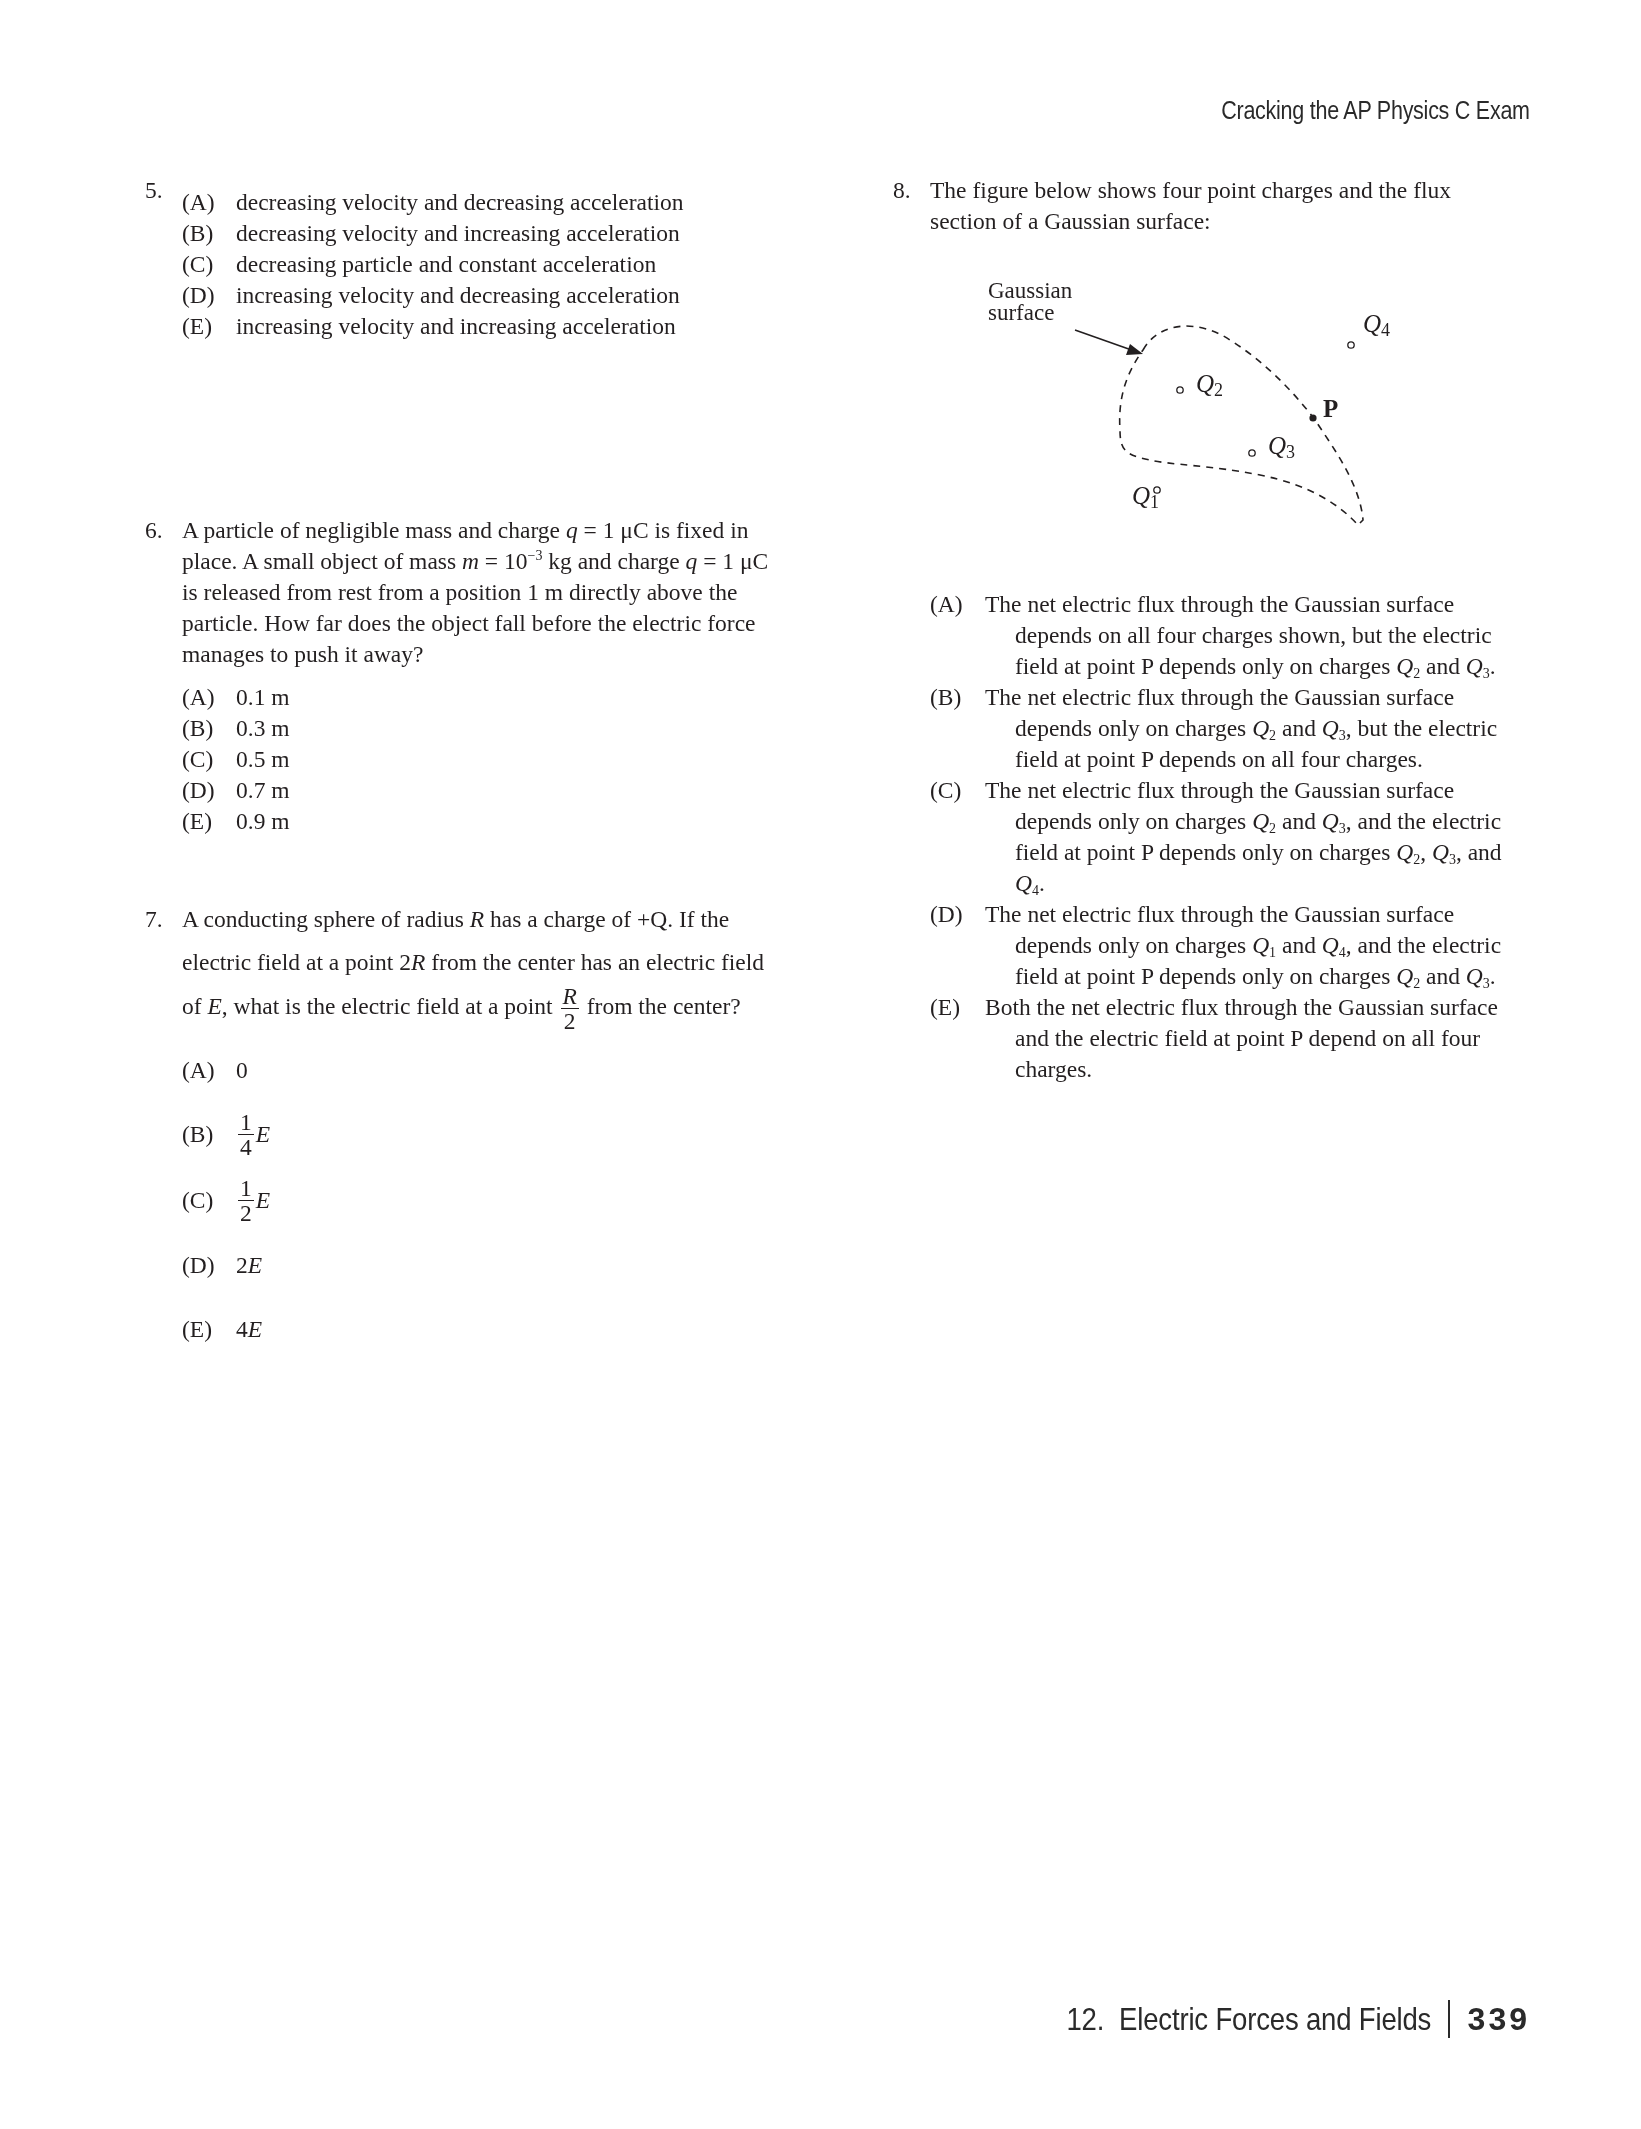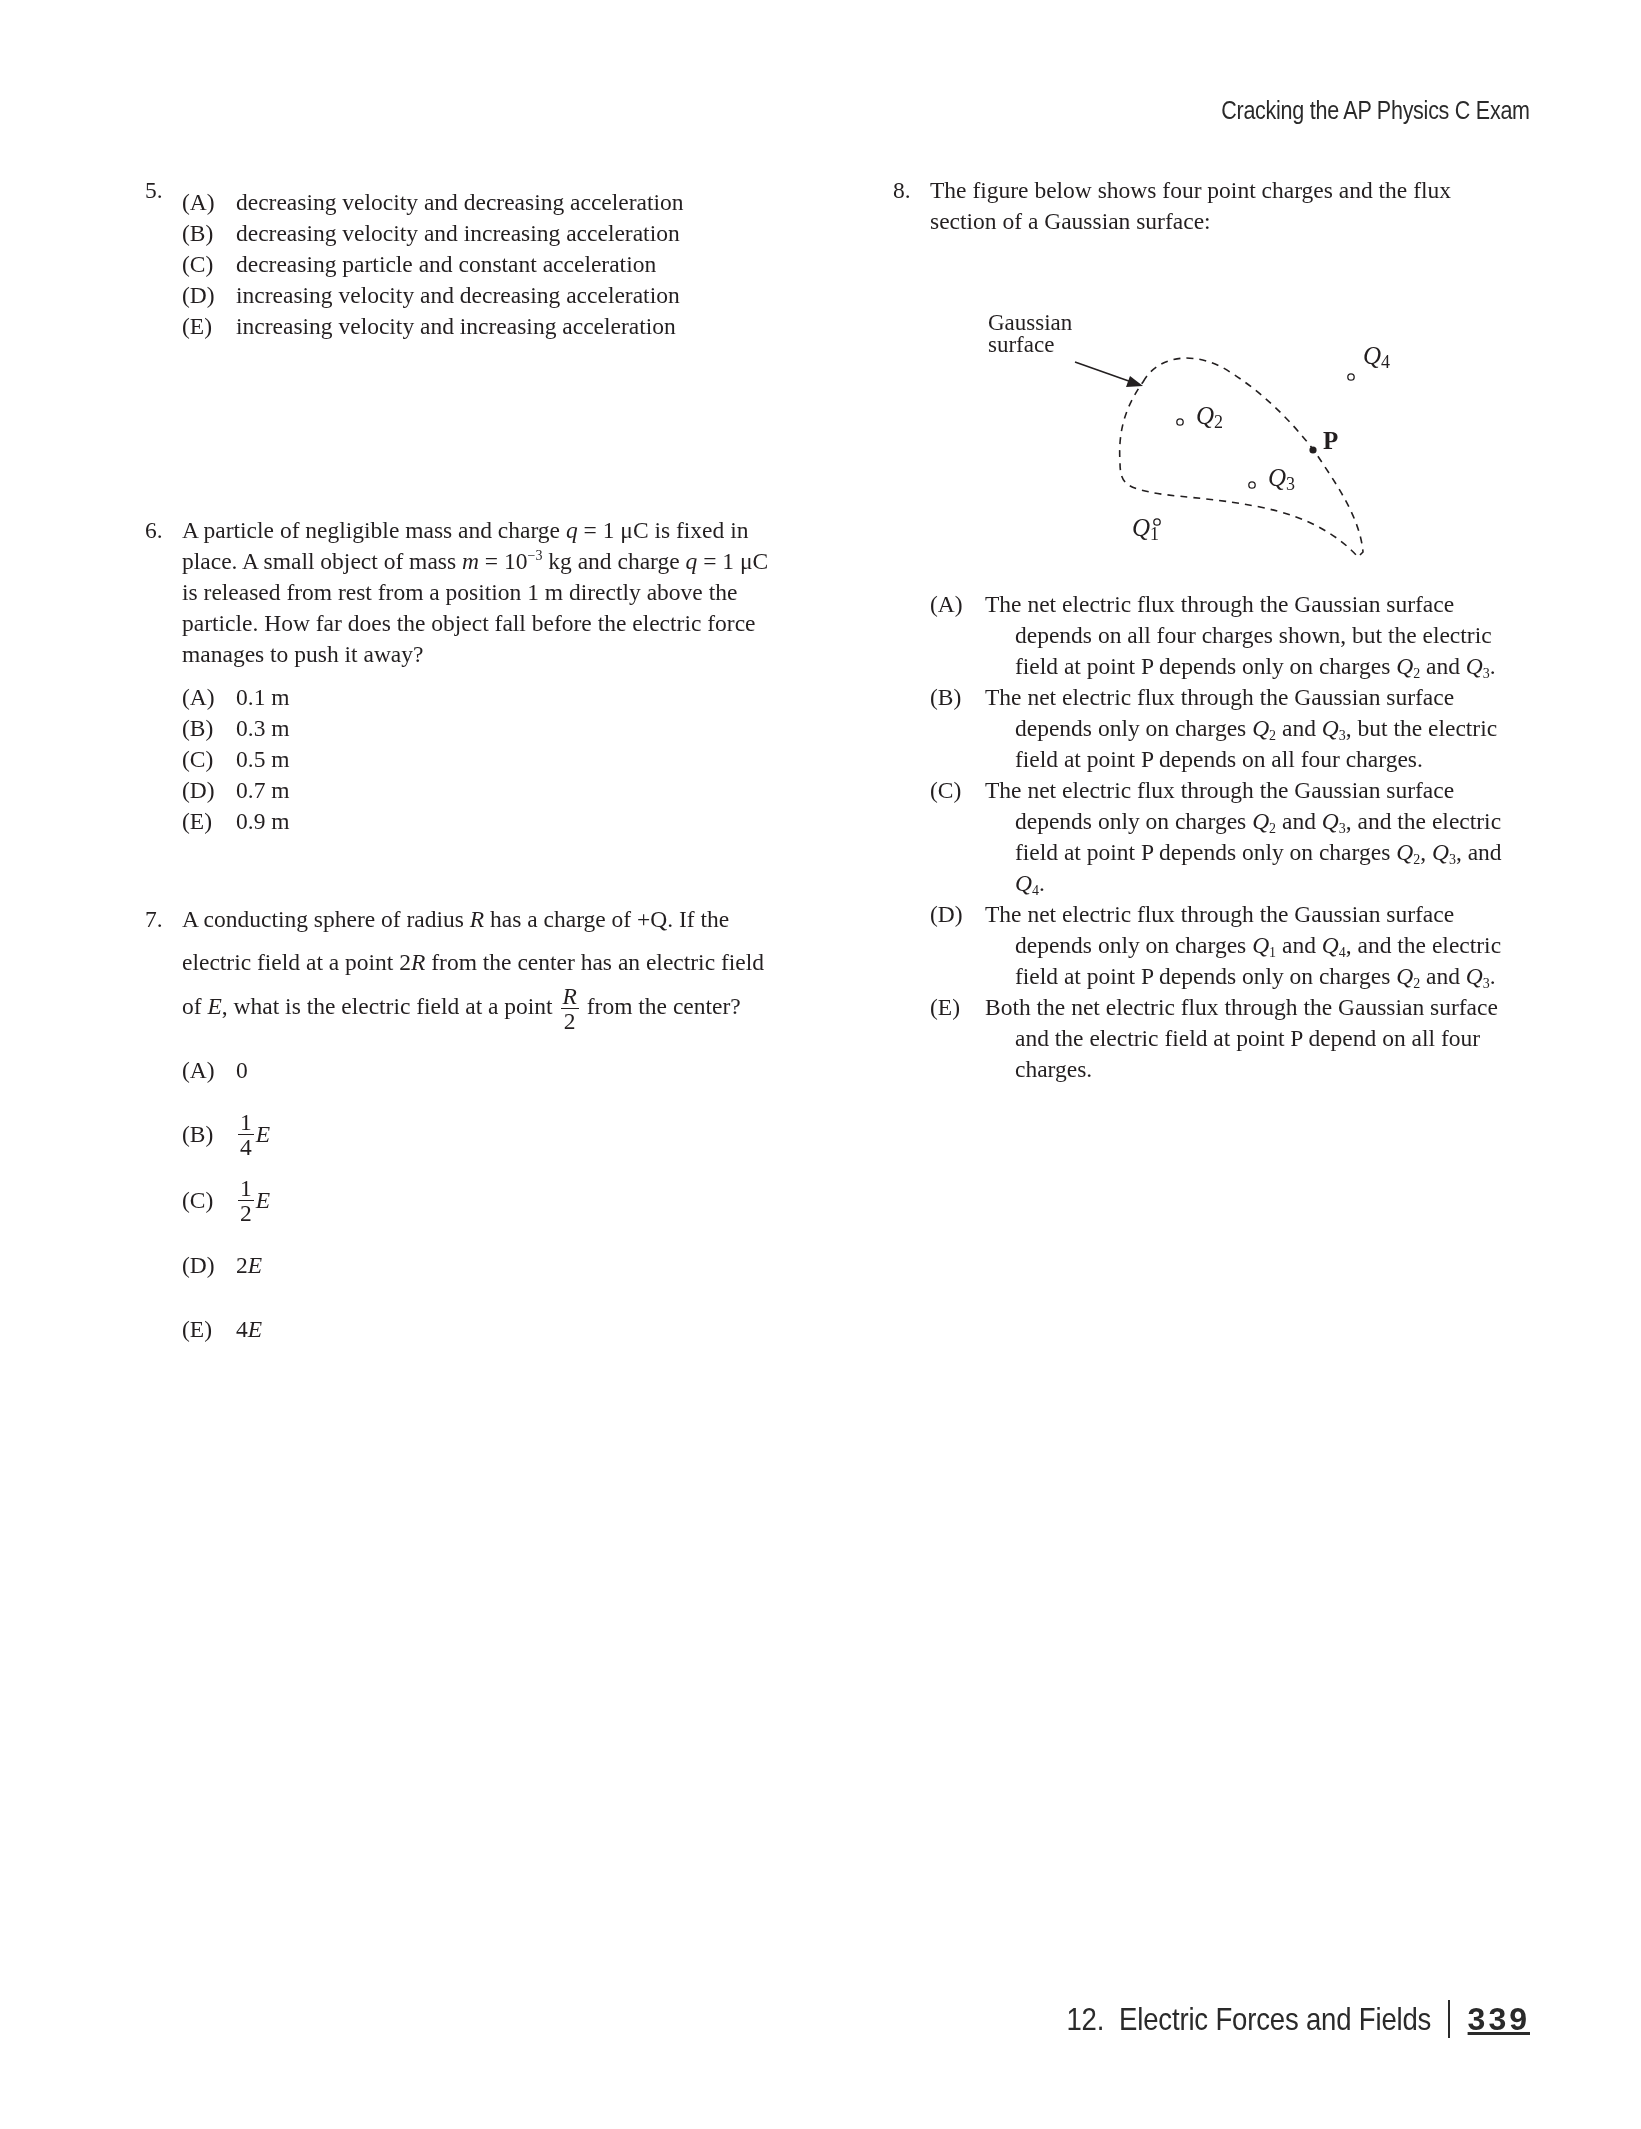--- a/index.html
+++ b/index.html
@@ -3,36 +3,36 @@
 <meta charset="utf-8">
 <style>
   html, body { margin: 0; padding: 0; background: #ffffff; }
   body { width: 1641px; height: 2129px; position: relative; overflow: hidden; color: #231f20; }
   .serif { font-family: "Liberation Serif", "DejaVu Serif", serif; }
   .sans { font-family: "Liberation Sans", "DejaVu Sans", sans-serif; }
   .running-head { position: absolute; top: 96px; right: 111px; font-size: 25px; color: #2a2a2a; letter-spacing: -0.3px; transform: scaleX(0.86); transform-origin: right center; }
   .footer { position: absolute; top: 2000px; right: 111px; display: flex; align-items: center; font-size: 32px; color: #2a2a2a; }
   .footer .chap { transform: scaleX(0.86); transform-origin: right center; letter-spacing: -0.2px; }
   .footer .sep { width: 2px; height: 38px; background: #2a2a2a; margin: 0 18px 0 16px; }
-  .footer .page { font-weight: bold; letter-spacing: 3px; text-decoration: underline; }
+  .footer .page { font-weight: bold; letter-spacing: 3px; }
   .q { position: absolute; font-size: 23.5px; line-height: 31px; }
   .q .num { position: absolute; left: 0; top: 0; }
   .q .stem { margin-left: 37px; }
   .choices { margin-left: 37px; margin-top: 12px; }
   .choice { display: flex; }
   .choice .lbl { width: 54px; flex: none; }
   .q8 .choice .lbl { width: 55px; }
   .hang { padding-left: 30px; text-indent: -30px; }
   i { font-style: italic; }
   sub { font-size: 14px; vertical-align: -4px; line-height: 0; }
   sup { font-size: 14px; vertical-align: 9px; line-height: 0; }
   .frac { display: inline-flex; flex-direction: column; align-items: center; vertical-align: middle; line-height: 24px; margin: 0 2px; }
   .frac .n { border-bottom: 1.5px solid #231f20; padding: 0 2px; }
   .q7 .stem { line-height: 43px; }
-  .diagram { position: absolute; left: 960px; top: 270px; width: 420px; height: 270px; margin-top: 32px; }
+  .diagram { position: absolute; left: 960px; top: 270px; width: 420px; height: 270px; }
 </style>
 </head>
 <body>
 
 <div class="running-head sans">Cracking the AP Physics C Exam</div>
 
 <div class="q serif" style="left:145px; top:175px; width:640px;">
   <span class="num">5.</span>
   <div class="choices">
     <div class="choice">

